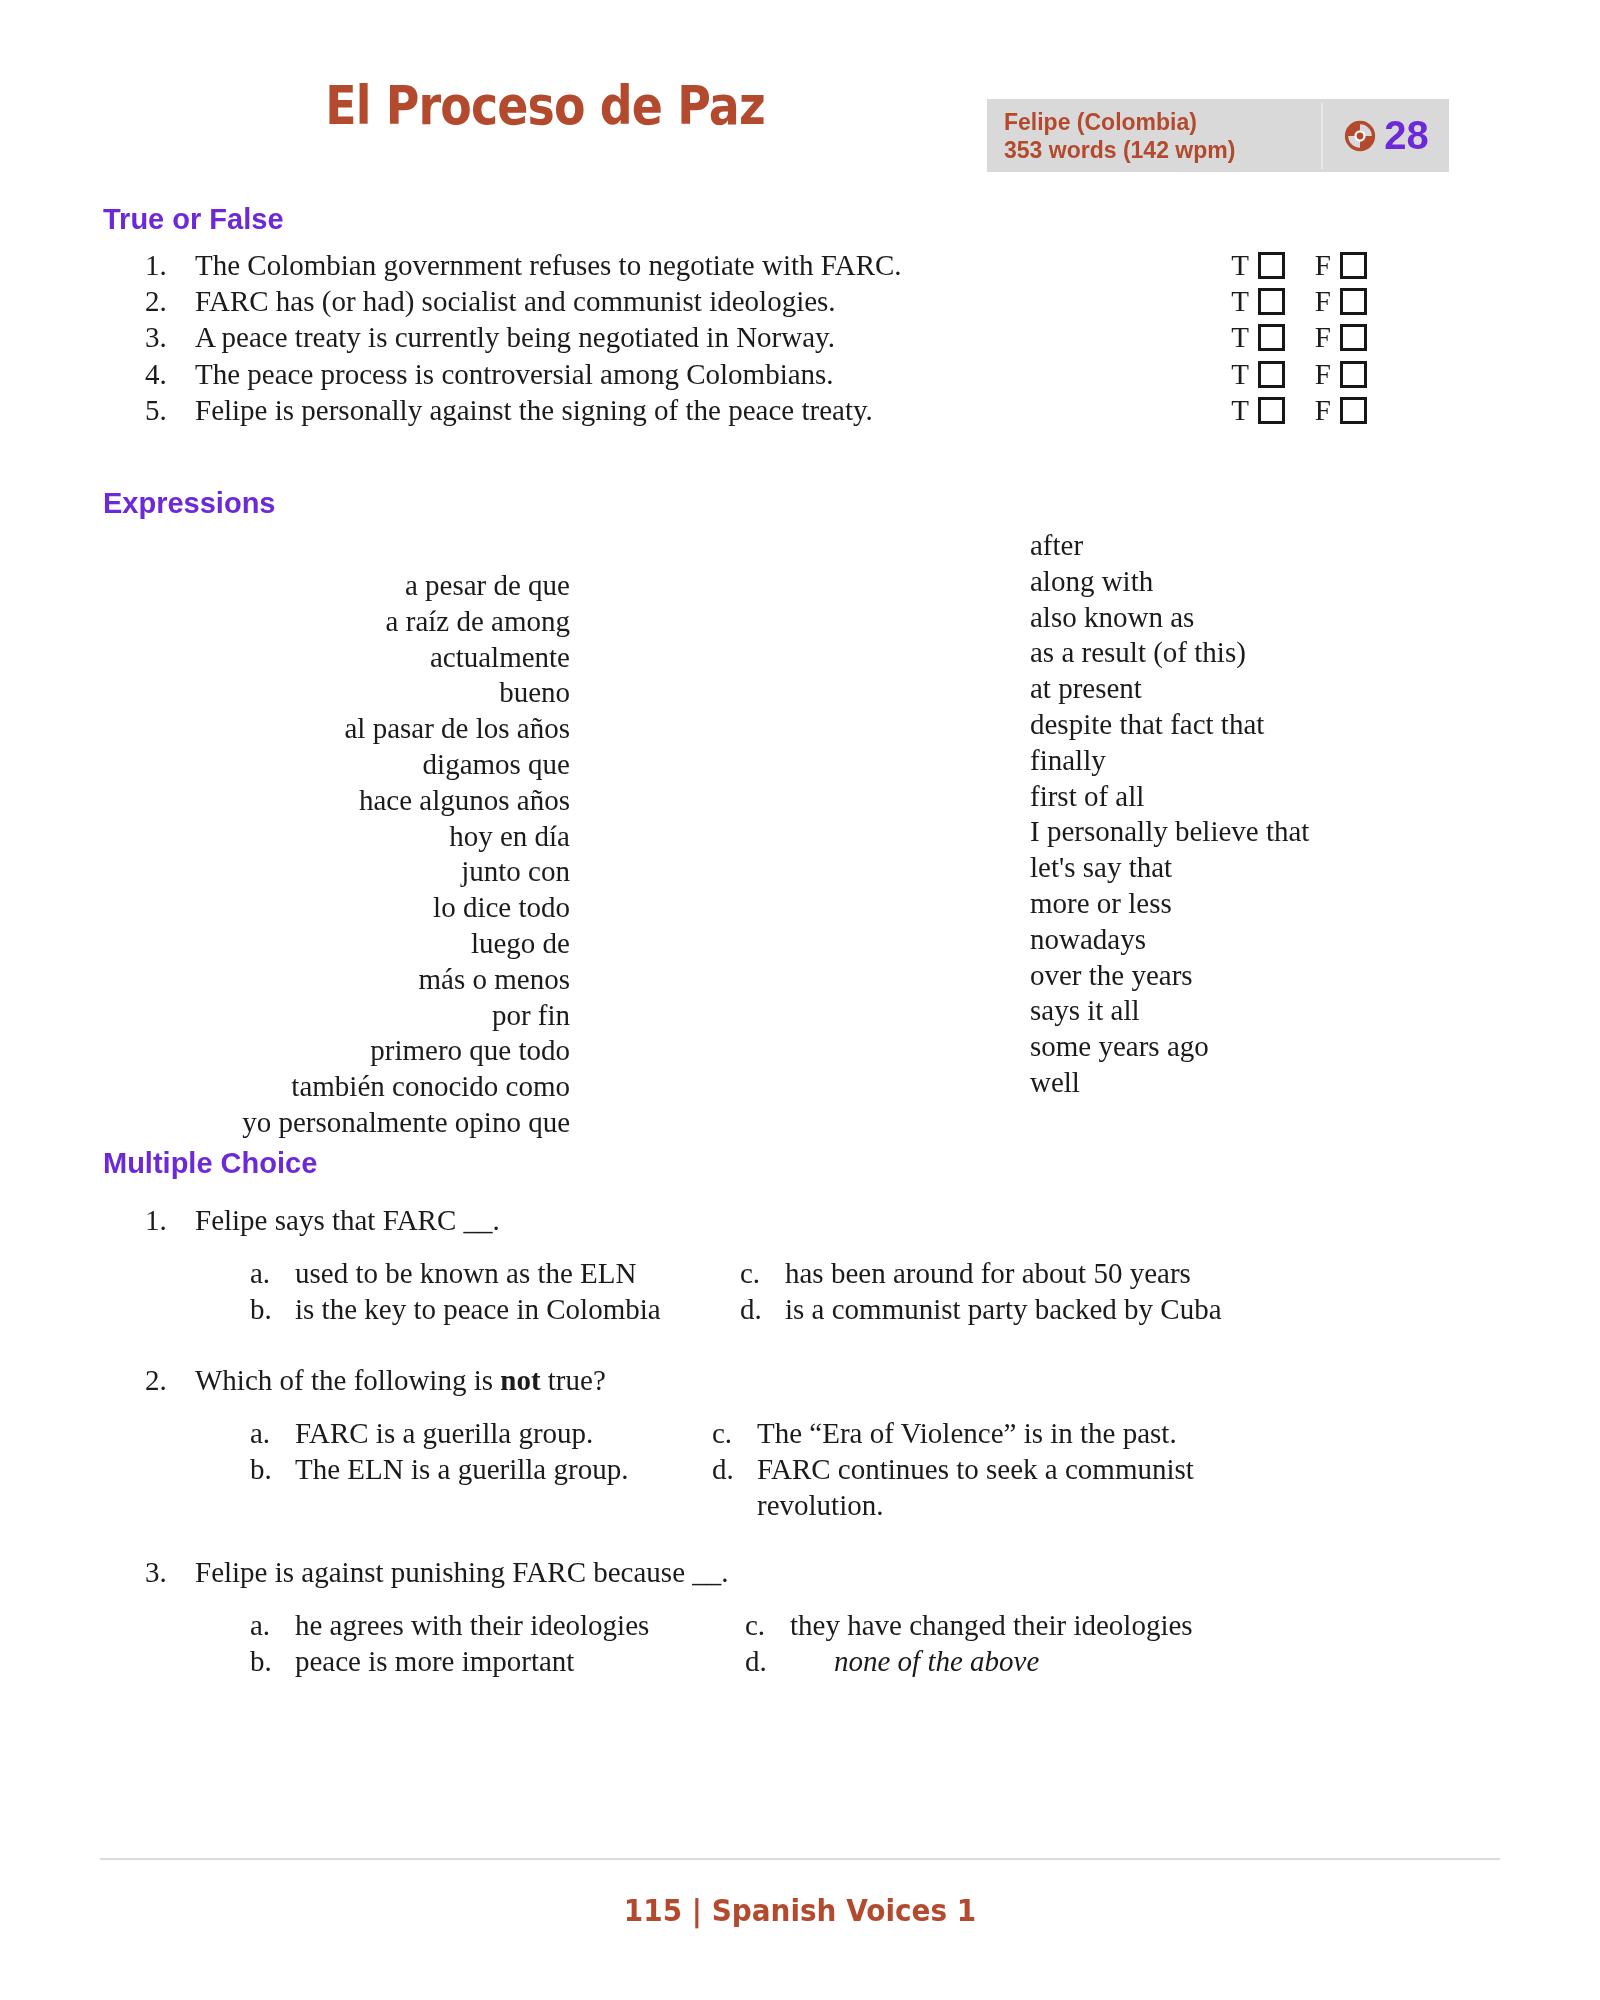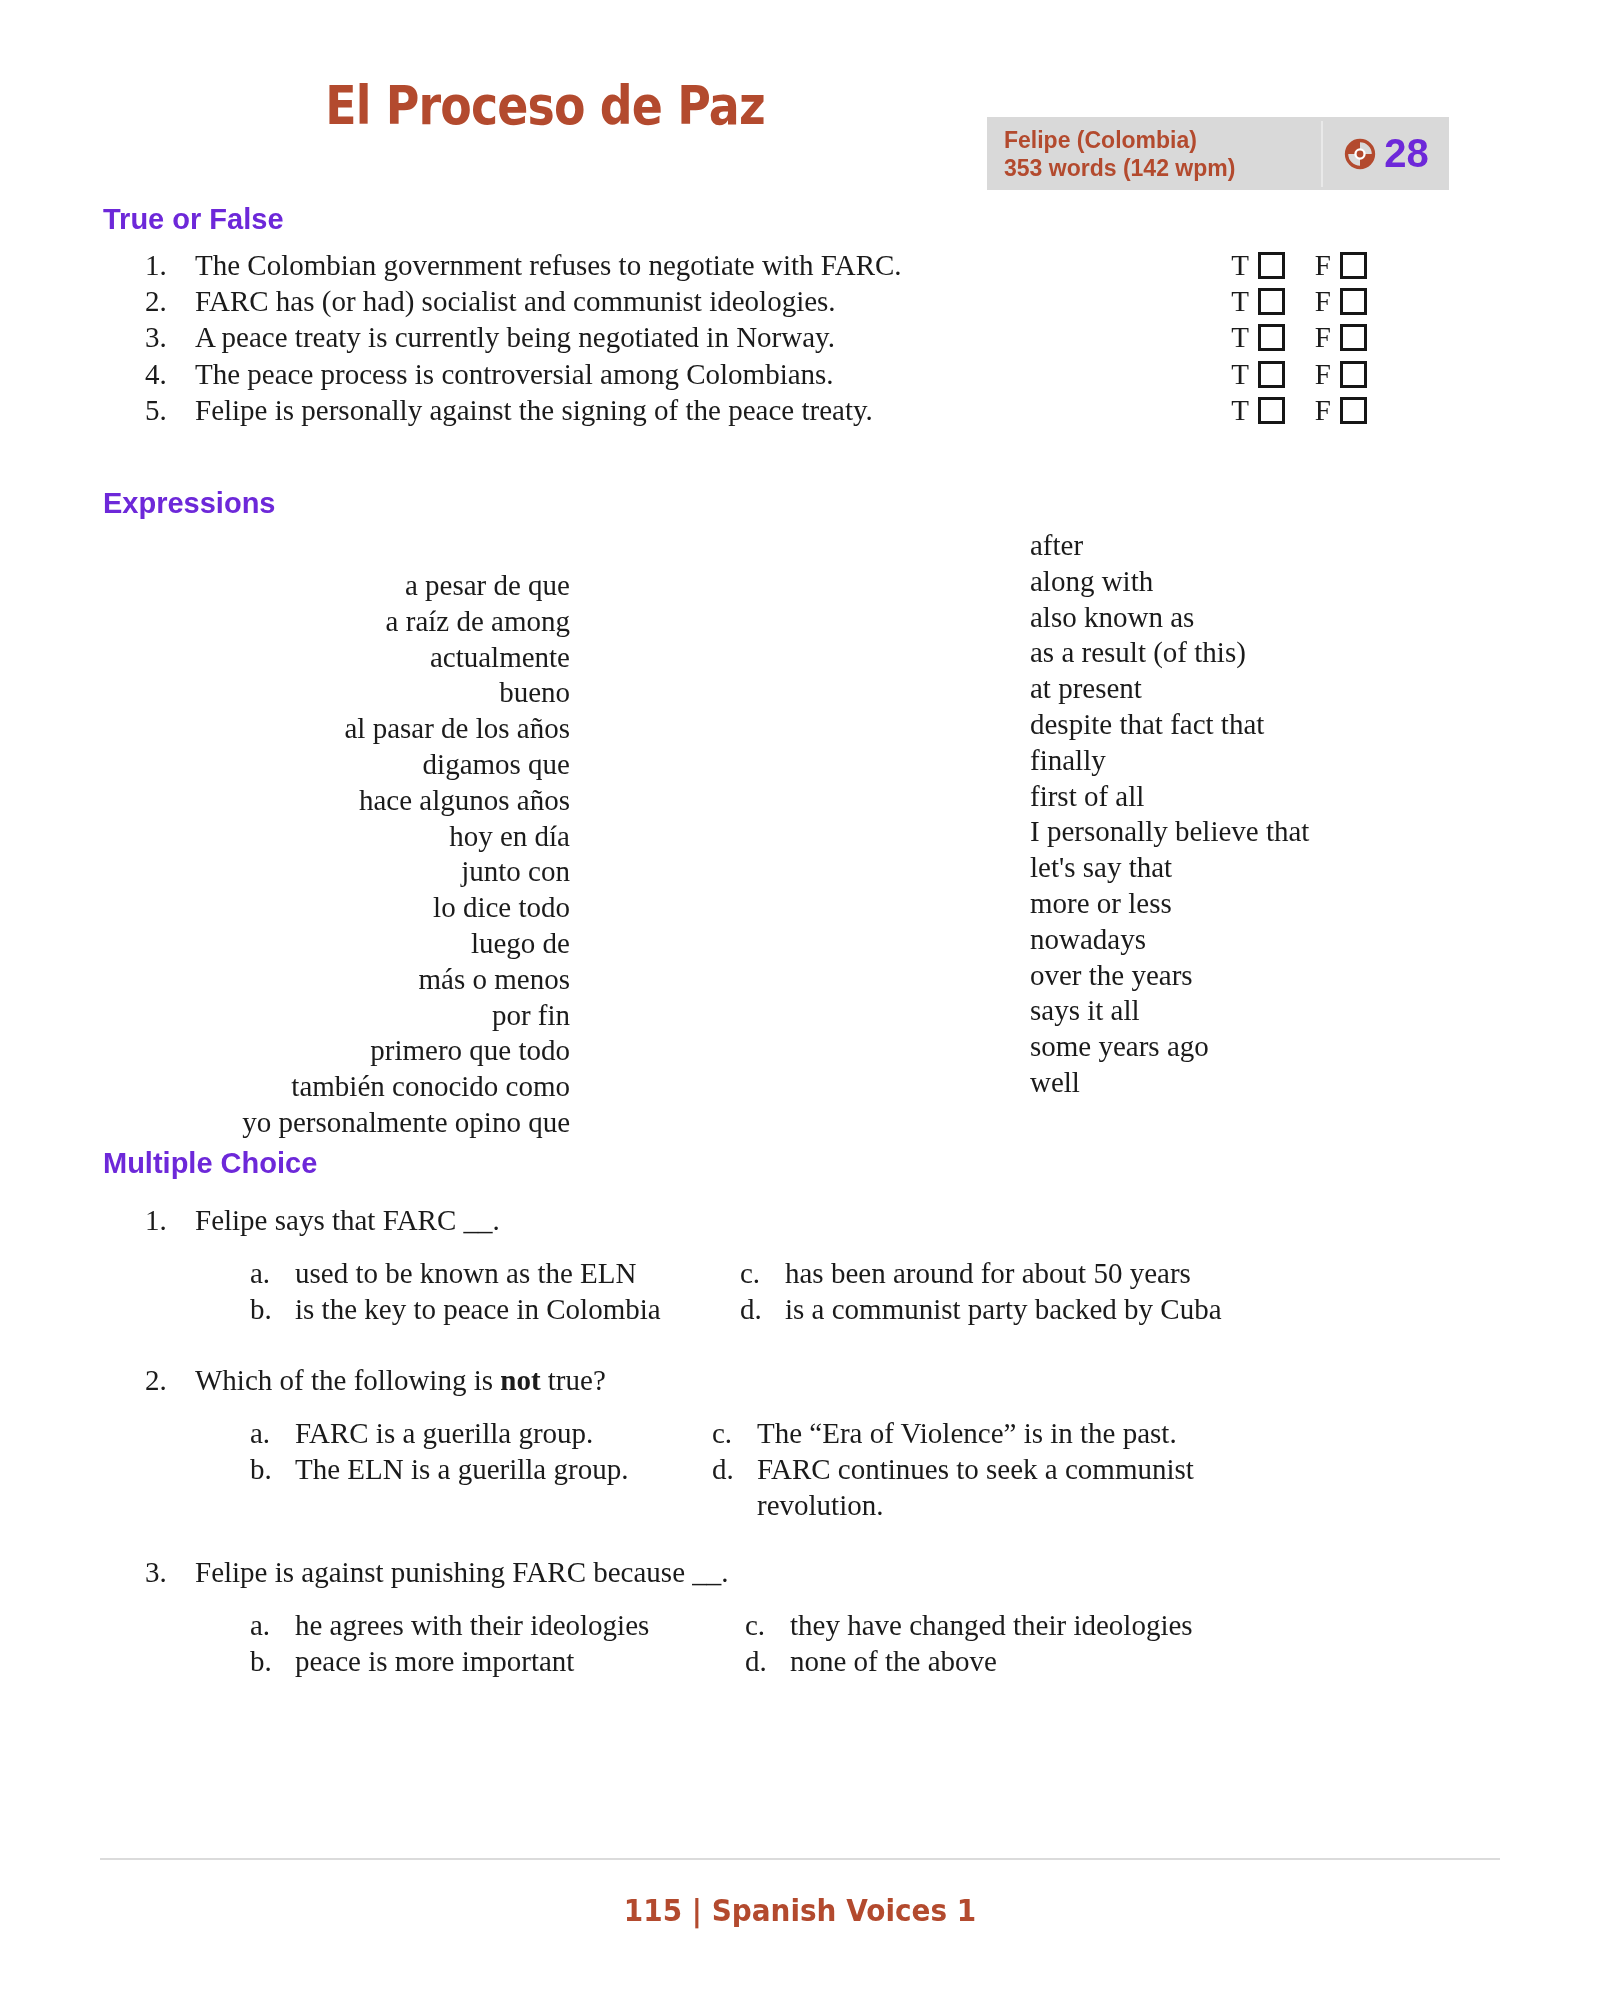--- a/index.html
+++ b/index.html
@@ -5,21 +5,21 @@
   html,body{margin:0;padding:0;background:#ffffff;}
   .page{position:relative;width:1600px;height:2000px;background:#fff;overflow:hidden;
         font-family:"Liberation Serif",serif;color:#1b1b1b;padding-left:47px;}
 
   
   .title{position:absolute;left:0;top:74px;width:1090px;margin:0;text-align:center;
          font-family:"DejaVu Sans",sans-serif;font-weight:bold;font-size:54px;
          color:#b34a2e;transform:scaleX(.85);letter-spacing:-1px;white-space:nowrap;}
 
   
-  .info-box{position:absolute;left:987px;top:117px;width:462px;height:73px;background:#d9d9d9;
+  .info-box{position:absolute;left:987px;top:99px;width:462px;height:73px;background:#d9d9d9;
             display:flex;align-items:center;}
   .info-text{padding-left:17px;width:317px;font-family:"Liberation Sans",sans-serif;
              font-weight:bold;font-size:23px;line-height:28px;color:#b34a2e;}
   .info-divider{width:2px;height:66px;background:#e9e9e9;}
   .info-track{flex:1;display:flex;align-items:center;justify-content:center;gap:7px;
               color:#6d28d9;font-family:"Liberation Sans",sans-serif;font-weight:bold;font-size:40px;}
   .disc-icon{width:34px;height:34px;display:block;}
 
   
   .sec{position:absolute;left:95px;margin:8px;font-family:"Liberation Sans",sans-serif;
@@ -52,21 +52,21 @@
   .q-text{white-space:nowrap;}
   .q-text b{font-weight:bold;}
   .options{margin-left:105px;margin-top:16px;display:grid;grid-auto-flow:column;
            grid-template-rows:repeat(2,auto);line-height:36.4px;}
   #q1 .options{grid-template-columns:490px 570px;}
   #q2 .options{grid-template-columns:462px 482px;}
   #q3 .options{grid-template-columns:495px 570px;}
   .opt{display:flex;align-items:flex-start;}
   .opt-letter{width:45px;flex:none;}
   .opt-text{flex:1;}
-  .opt-text.italic{}
+  .opt-text.italic{font-style:italic;margin-left:44px;}
 
   
   .footer-rule{position:absolute;left:100px;top:1858px;width:1400px;height:2px;background:#dbdbdb;}
   .footer{position:absolute;left:0;top:1892px;width:1600px;margin:0;text-align:center;
           font-family:"DejaVu Sans",sans-serif;font-weight:bold;font-size:31px;
           color:#b34a2e;transform:scaleX(.9);}
 </style>
 </head>
 <body>
 

